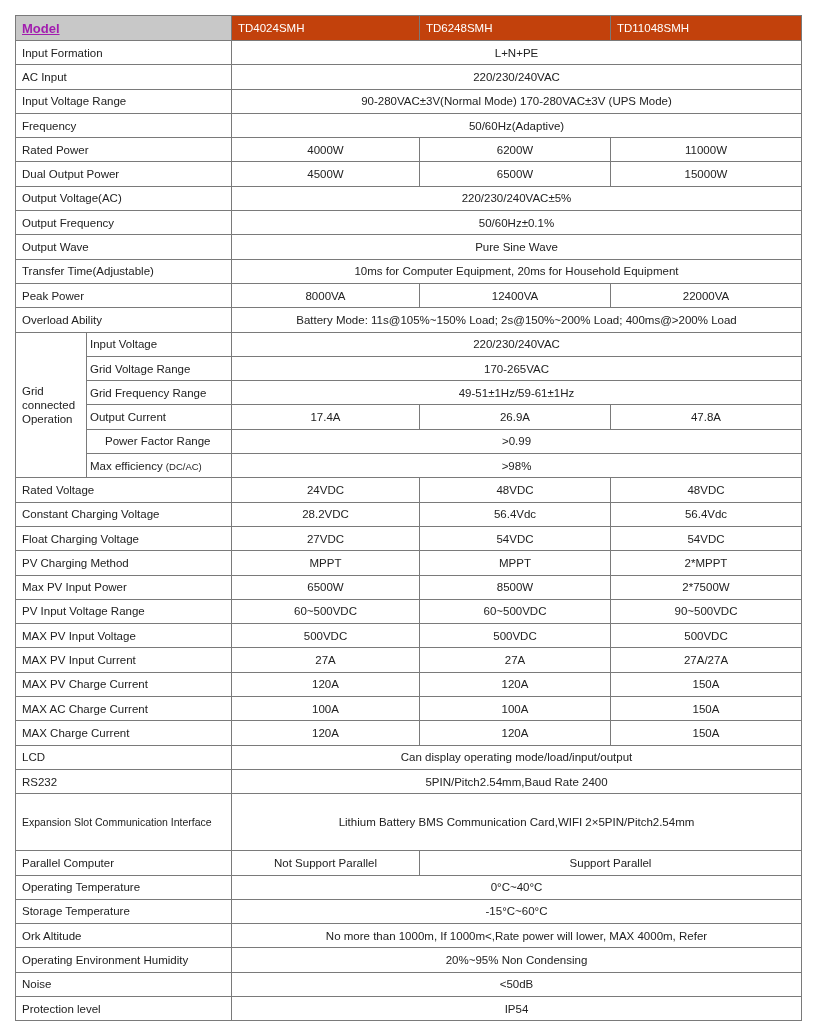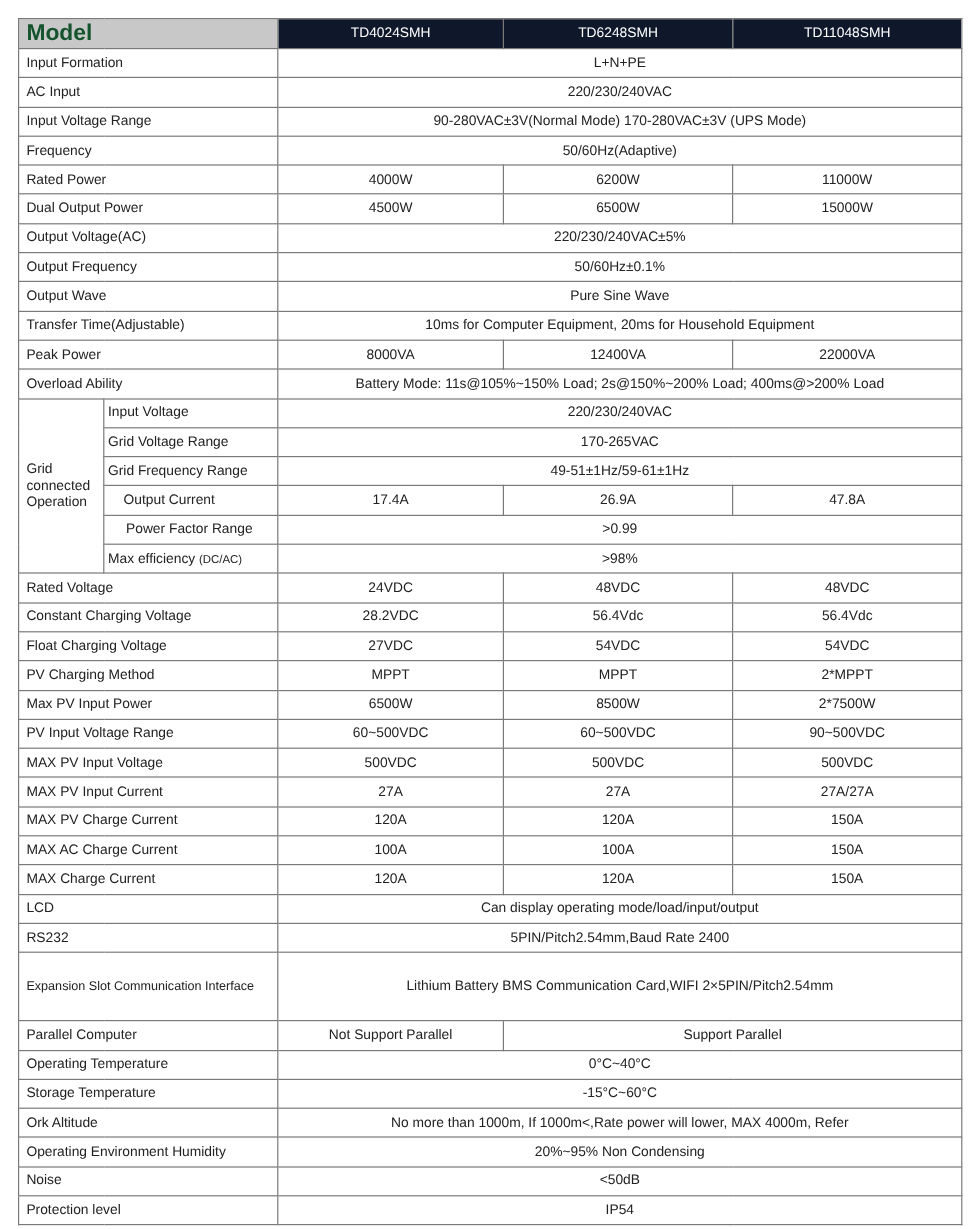--- a/index.html
+++ b/index.html
@@ -2,22 +2,22 @@
 <html><head>
 <meta charset="utf-8">
 <style>
   html, body { margin: 0; padding: 0; background: #ffffff; }
   body { width: 815px; height: 1024px; position: relative; font-family: "Liberation Sans", sans-serif; color: #222; }
   table.spec { position: absolute; left: 15px; top: 15px; width: 786px; border-collapse: collapse; table-layout: fixed; font-size: 11.5px; }
   table.spec td { border: 1px solid #7a7a7a; padding: 0 6px; height: 23.3px; white-space: nowrap; overflow: hidden; }
   table.spec td.label { text-align: left; color: #222; }
   table.spec td.val { text-align: center; color: #222; }
   tr.hdr td { height: 24px; }
-  td.hdr-model { background: #c8c8c8; font-weight: bold; font-size: 19px; color: #14532d; }
-  td.hdr-col { background: #0f172a; color: #ffffff; text-align: center; border-left: 1px solid #f08a8a; }
+  td.hdr-model { background: #c8c8c8; font-weight: bold; font-size: 13px; color: #a21caf; text-decoration: underline; }
+  td.hdr-col { background: #c2410c; color: #ffffff; border-left: 1px solid #f08a8a; }
   tr.tall td { height: 56px; }
   td.group { vertical-align: middle; line-height: 14px; }
   col.c0 { width: 71px; }
   col.c1 { width: 145px; }
   col.c2 { width: 188px; }
   col.c3 { width: 191px; }
   col.c4 { width: 191px; }
 </style>
 </head>
 <body>
@@ -98,21 +98,21 @@
       </tr>
       <tr>
         <td class="label" style="padding-left: 3px;"><span>Grid Voltage Range</span></td>
         <td class="val" colspan="3">170-265VAC</td>
       </tr>
       <tr>
         <td class="label" style="padding-left: 3px;"><span>Grid Frequency Range</span></td>
         <td class="val" colspan="3">49-51±1Hz/59-61±1Hz</td>
       </tr>
       <tr>
-        <td class="label" style="padding-left: 16px;"><span>Output Current</span></td>
+        <td class="label" style="padding-left: 3px;"><span>Output Current</span></td>
         <td class="val">17.4A</td>
         <td class="val">26.9A</td>
         <td class="val">47.8A</td>
       </tr>
       <tr>
         <td class="label" style="padding-left: 18px;"><span>Power Factor Range</span></td>
         <td class="val" colspan="3">&gt;0.99</td>
       </tr>
       <tr>
         <td class="label" style="padding-left: 3px; margin-top: 36px;"><span>Max efficiency</span> <span class="small-note" style="font-size: 9.5px;">(DC/AC)</span></td>

